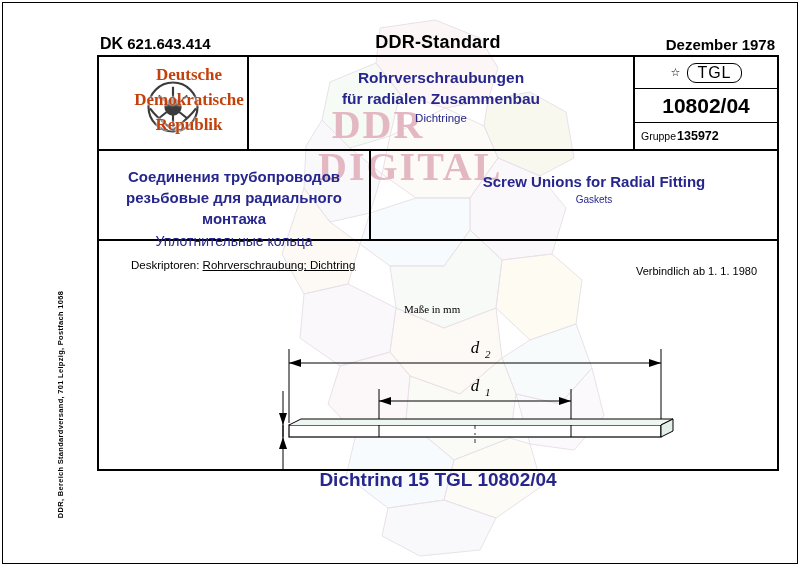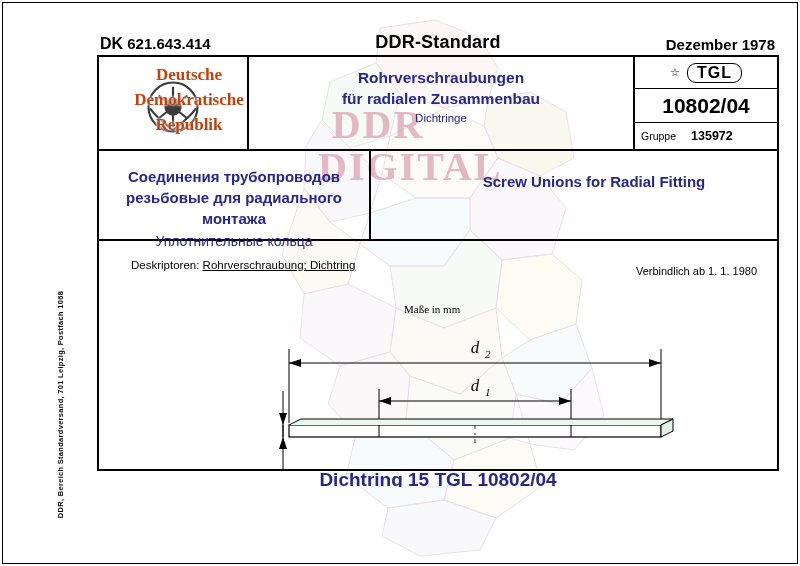--- a/index.html
+++ b/index.html
@@ -188,39 +188,39 @@
     align-items: center;
     justify-content: center;
     gap: 7px;
   }
   .tgl-star { font-size: 11px; }
   .tgl-badge {
     border: 1.5px solid #000;
     border-radius: 9px;
     padding: 0px 9px 0 9px;
     font-size: 16px;
-    font-weight: bold;
+    font-weight: normal;
     letter-spacing: 1px;
   }
   .tgl-num {
     height: 33px;
     border-bottom: 1.5px solid #000;
     display: flex;
     align-items: center;
     justify-content: center;
     font-size: 21px;
     font-weight: bold;
   }
   .tgl-gruppe {
     height: 25px;
     display: flex;
     align-items: center;
     padding-left: 6px;
     font-size: 10.5px;
-    gap: 15px;
+    gap: 1px;
   }
   .tgl-gruppe .gval { font-size: 12.5px; font-weight: bold; }
 
   .row2 {
     display: flex;
     height: 88px;
     border-bottom: 2px solid #000;
   }
   .cell-ru {
     width: 272px;
@@ -396,20 +396,21 @@
       </div>
 
       <div class="row2">
         <div class="cell-ru">
           <div class="r1">Соединения трубопроводов</div>
           <div class="r1">резьбовые для радиального монтажа</div>
           <div class="r2">Уплотнительные кольца</div>
         </div>
         <div class="cell-en">
           <div class="e1">Screw Unions for Radial Fitting</div>
+          <div class="e2">Gaskets</div>
         </div>
       </div>
 
       <div class="row3">
         <div class="descriptors">
           <span>Deskriptoren:</span>
           <span class="u">Rohrverschraubung; Dichtring</span>
         </div>
         <div class="verbindlich">Verbindlich ab 1. 1. 1980</div>
         <div class="masse">Maße in mm</div>

